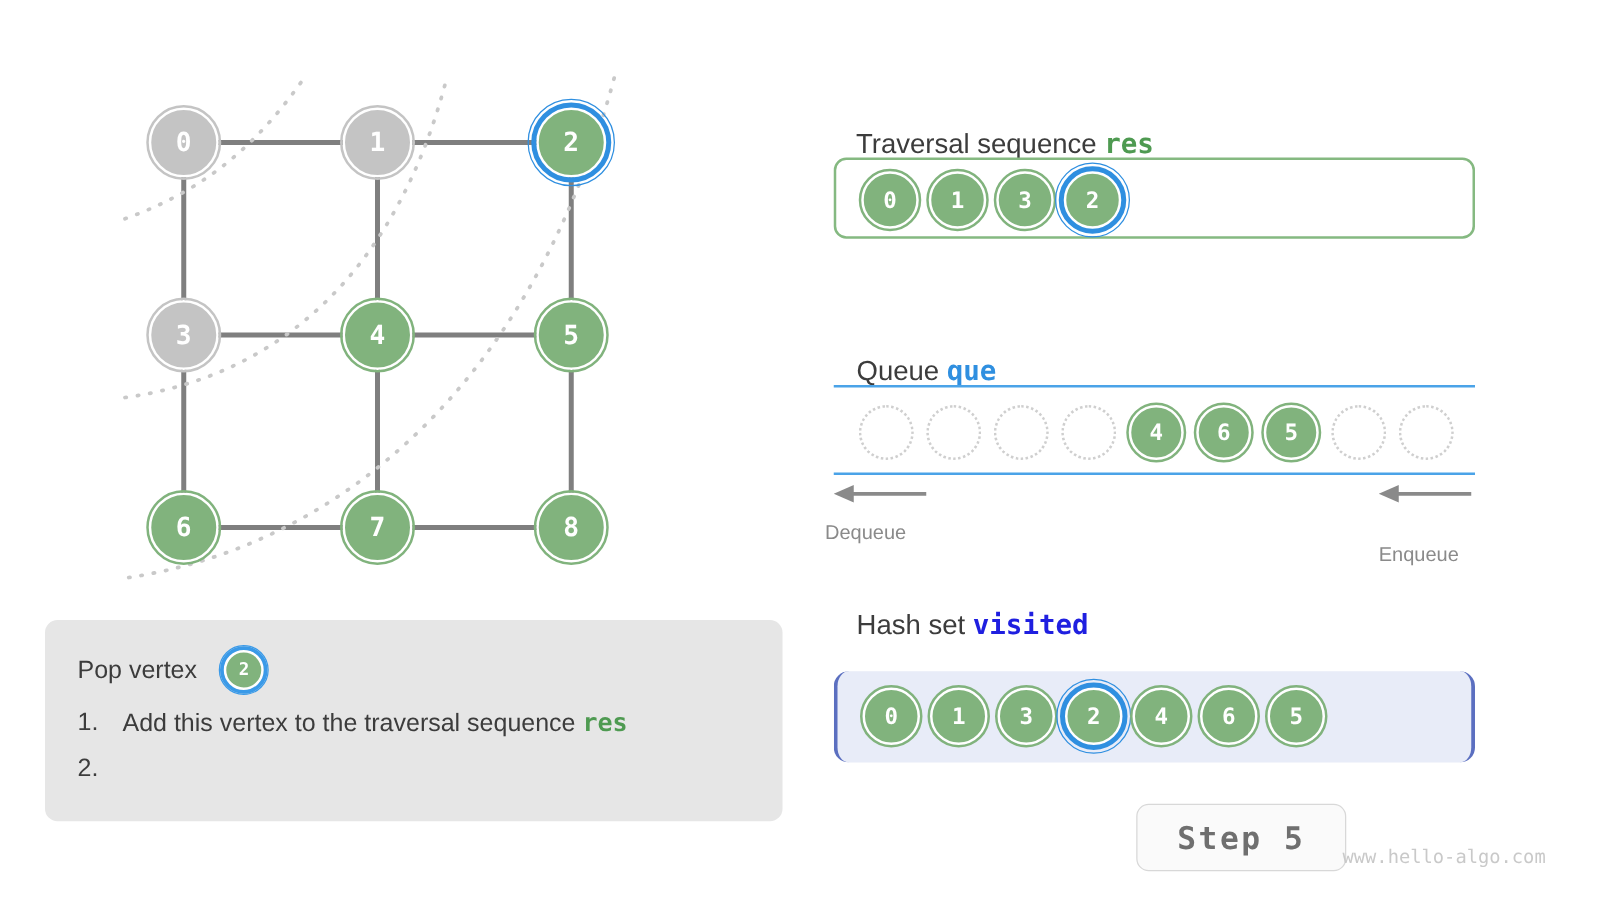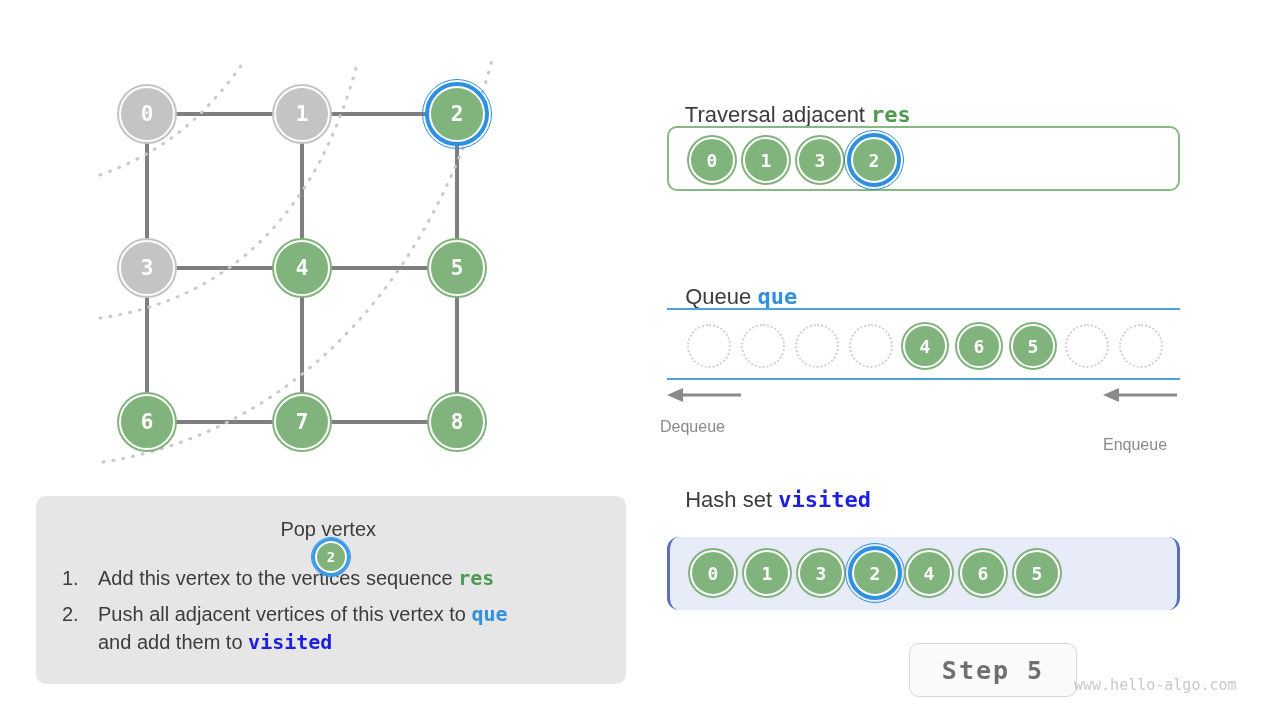--- a/index.html
+++ b/index.html
@@ -69,21 +69,20 @@
     border-radius: 10px;
     padding: 22px 26px 20px 26px;
   }
   #desc-line1 {
     font-size: 20px;
     color: #3c3c3c;
     display: flex;
     align-items: center;
     height: 36px;
     white-space: pre;
-    flex-direction: column;
   }
   .inline-node {
     position: relative;
     display: inline-flex;
     width: 28px; height: 28px;
     border-radius: 50%;
     align-items: center; justify-content: center;
     background: #81b37d;
     border: 2px solid #ffffff;
     outline: 3px solid #3a9ae8;
@@ -253,31 +252,30 @@
 </div>
 
 <div id="desc-box">
   <div id="desc-line1">
     <span>Pop vertex </span>
     <span class="inline-node">2</span>
   </div>
   <ol id="desc-list">
     <li>
       <span class="num">1.</span>
-      <span><span>Add this vertex to the vertices sequence </span><span class="code-res">res</span></span>
+      <span><span>Add this vertex to the traversal sequence </span><span class="code-res">res</span></span>
     </li>
     <li>
       <span class="num">2.</span>
-      <span><span>Push all adjacent vertices of this vertex to </span><span class="code-que">que</span><br><span>and add them to </span><span class="code-visited">visited</span></span>
     </li>
   </ol>
 </div>
 
 <div class="sec-title" style="left:673px; top:76px;">
-  <span>Traversal adjacent </span><span class="code-res" style="font-size:22px;">res</span>
+  <span>Traversal sequence </span><span class="code-res" style="font-size:22px;">res</span>
 </div>
 <div id="res-box">
     <div class="node res-node green" style="left: 20px;">0</div>
     <div class="node res-node green" style="left: 74px;">1</div>
     <div class="node res-node green" style="left: 128px;">3</div>
     <div class="node res-node active" style="left: 182px;">2</div>
   </div>
 
 <div class="sec-title" style="left:673px; top:258px;">
   <span>Queue </span><span class="code-que" style="font-size:22px;">que</span>

